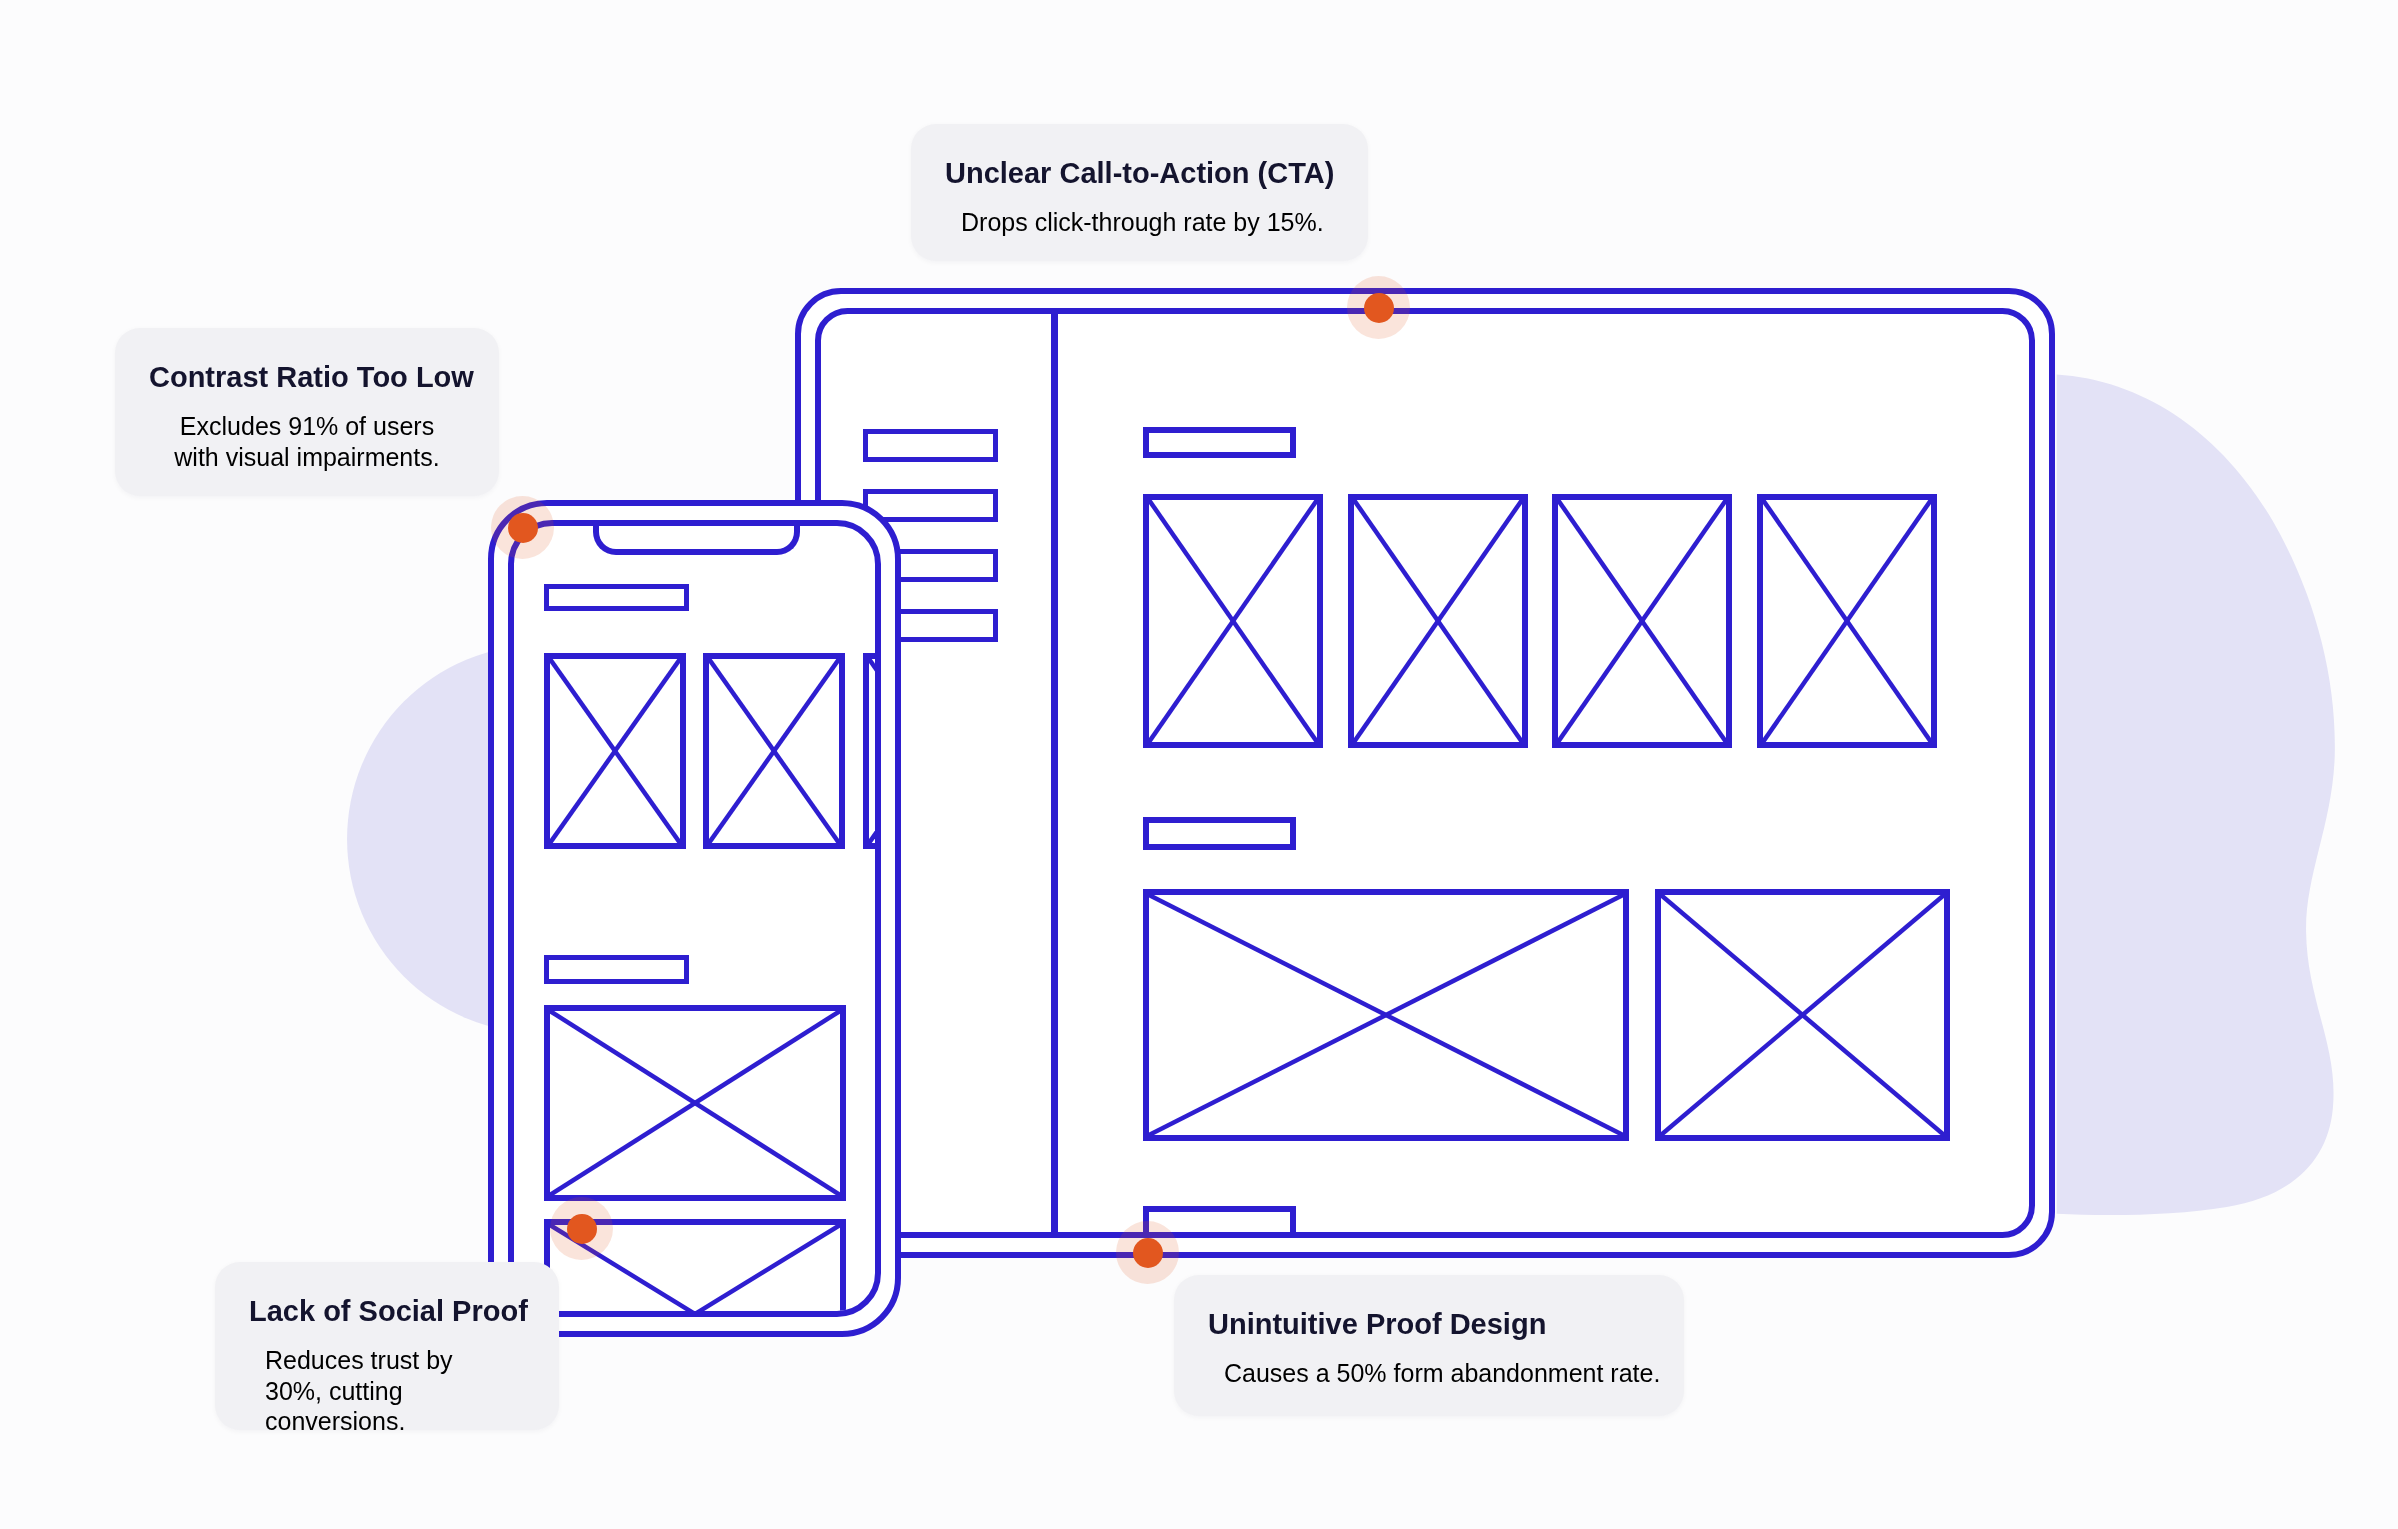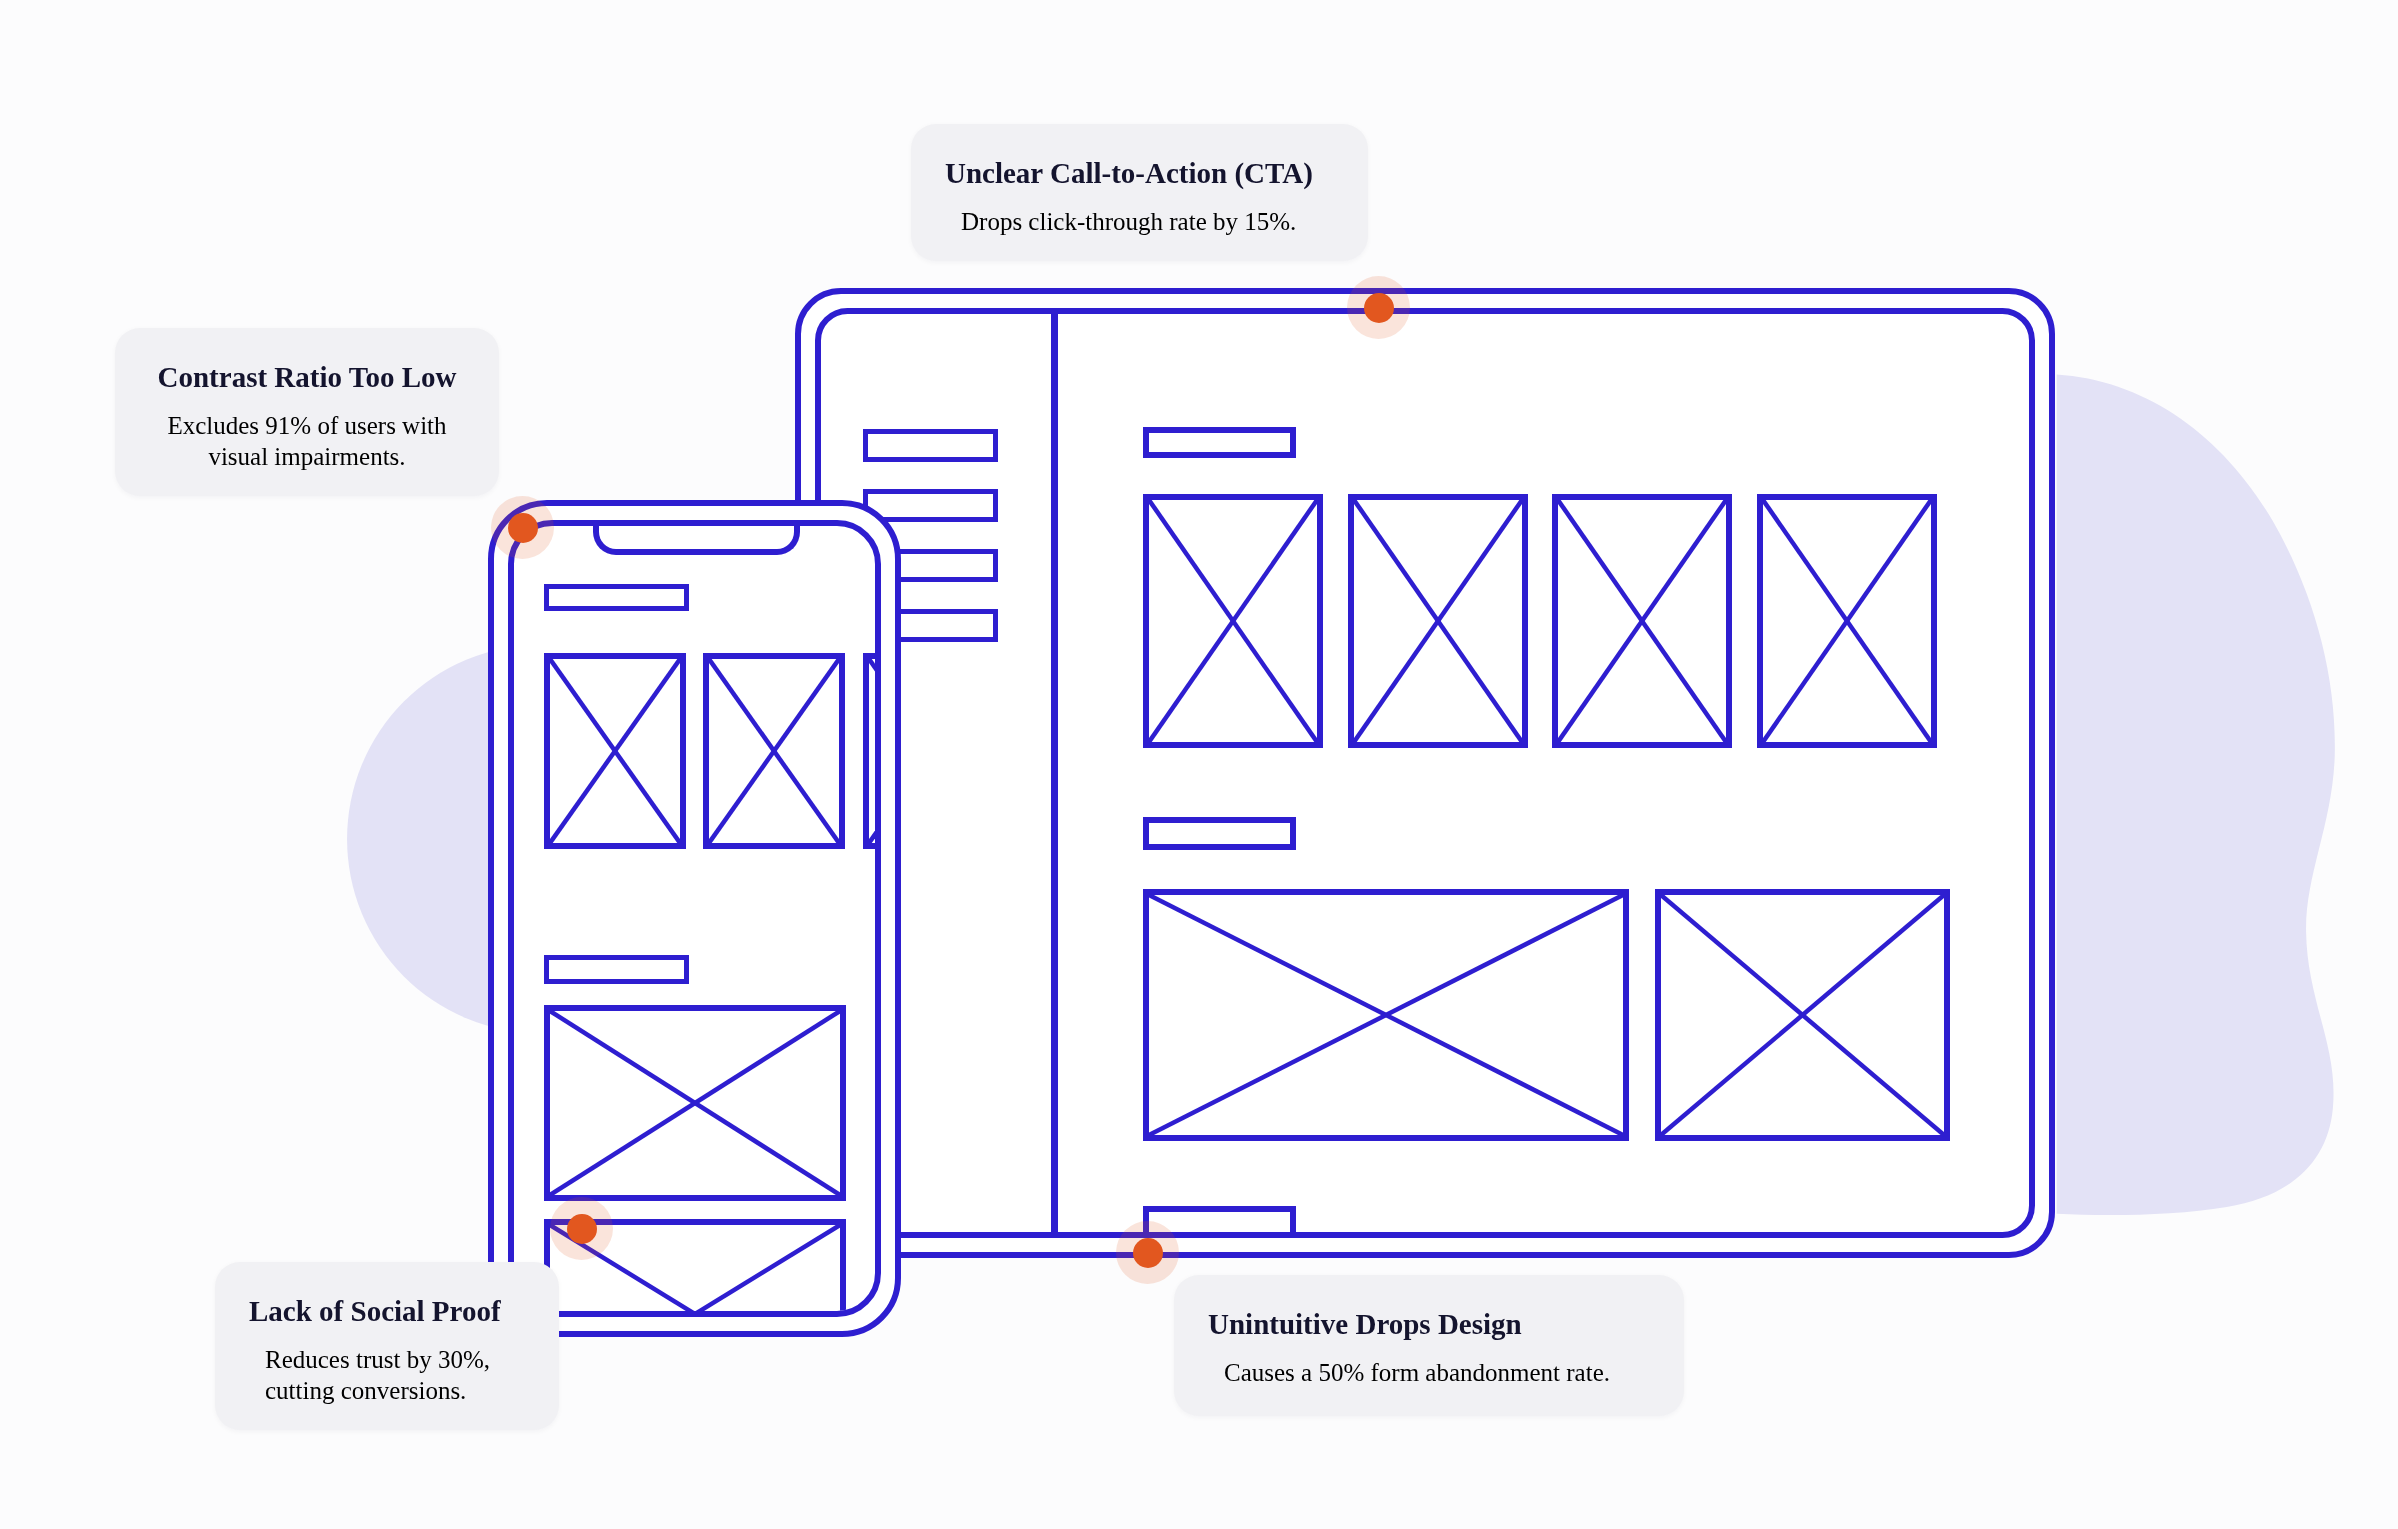--- a/index.html
+++ b/index.html
@@ -6,21 +6,20 @@
   body{
     background:#fcfcfd;
     font-family:"Liberation Sans", sans-serif;
     -webkit-font-smoothing:antialiased;
   }
   .canvas{
     position:relative;
     width:2398px;height:1529px;
     overflow:hidden;
     background:#fcfcfd;
-    font-family:Liberation Serif, serif;
   }
   .blobs{position:absolute;inset:0;width:2398px;height:1529px;}
 
   
   .tablet{
     position:absolute;left:795px;top:288px;width:1248px;height:958px;
     border:6.7px solid #2e1ed0;border-radius:46px;background:#ffffff;
   }
   .tablet-screen{
     position:absolute;left:14.3px;top:14.3px;right:14.3px;bottom:14.3px;
@@ -218,18 +217,18 @@
     <p class="title">Contrast Ratio Too Low</p>
     <p class="desc">Excludes 91% of users with visual impairments.</p>
   </div>
 
   <div class="callout" style="left:215px;top:1262px;width:344px;height:168px;">
     <p class="title">Lack of Social Proof</p>
     <p class="desc">Reduces trust by 30%, cutting conversions.</p>
   </div>
 
   <div class="callout" style="left:1174px;top:1275px;width:510px;height:141px;">
-    <p class="title">Unintuitive Drops Design</p>
+    <p class="title">Unintuitive Proof Design</p>
     <p class="desc nowrap">Causes a 50% form abandonment rate.</p>
   </div>
 
 </div>
 
 
 </body></html>

